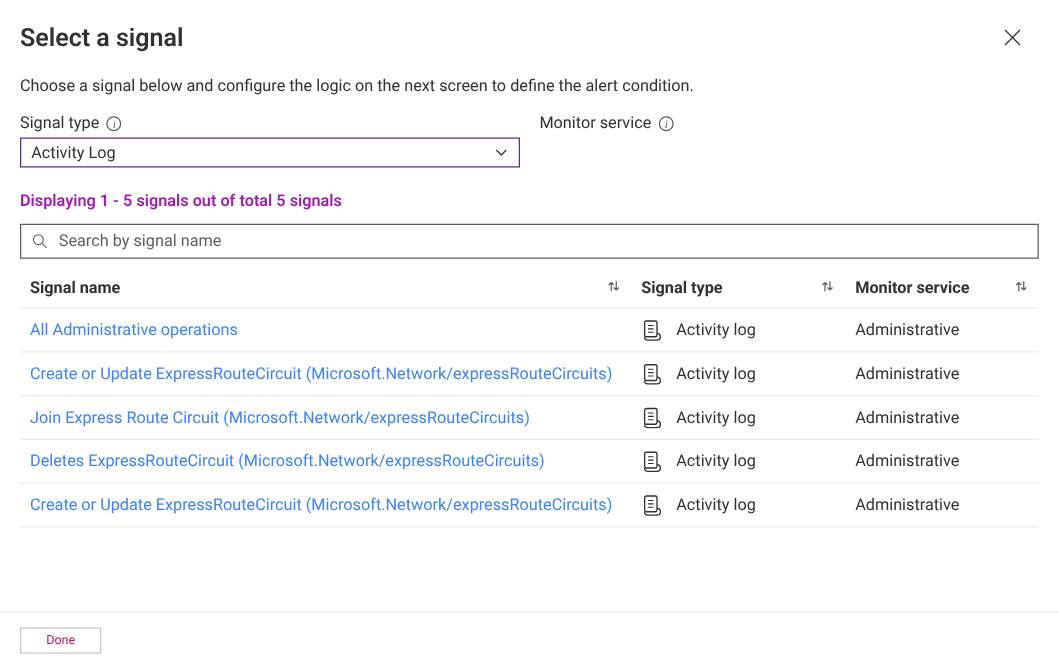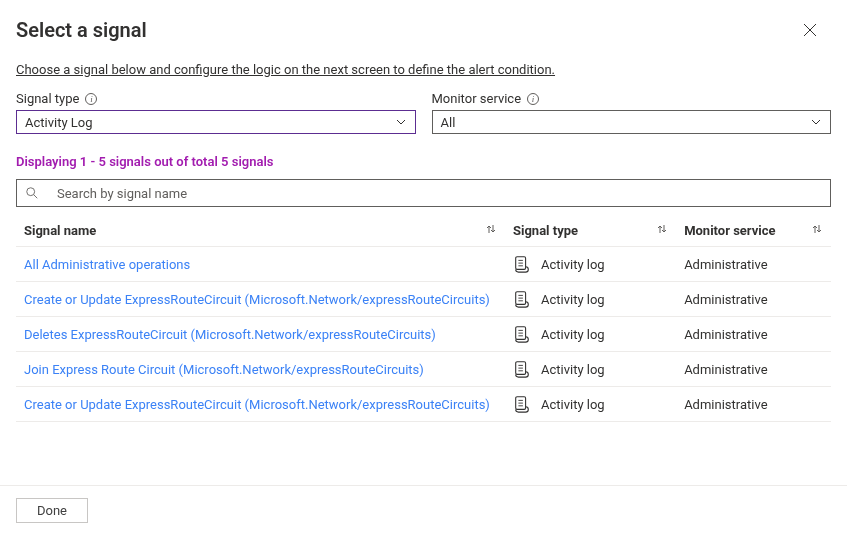--- a/index.html
+++ b/index.html
@@ -30,21 +30,20 @@
     font-size: 16px; line-height: 16px;
     width: 28px; height: 28px;
     cursor: pointer;
     padding: 0;
     margin-top: 4px;
     color: #323130;
   }
   .desc {
     font-size: 13px;
     margin-bottom: 14px;
-    text-decoration: underline;
   }
   .filters-row {
     display: flex;
     gap: 16px;
     margin-bottom: 20px;
   }
   .filter-col { flex: 1; display: flex; flex-direction: column; }
   .field-label {
     font-size: 13px;
     margin-bottom: 4px;
@@ -87,21 +86,21 @@
     color: #a21caf;
     margin-bottom: 10px;
   }
   .search-wrap {
     border: 1px solid #605e5c;
     height: 28px;
     display: flex;
     align-items: center;
     padding: 0 8px;
     margin-bottom: 10px;
-    gap: 16px;
+    gap: 6px;
   }
   .search-input {
     border: none;
     outline: none;
     flex: 1;
     font-size: 13px;
     font-family: inherit;
     color: #323130;
   }
   .search-input::placeholder { color: #605e5c; }
@@ -135,22 +134,22 @@
   .footer {
     position: absolute;
     left: 0; right: 0; bottom: 0;
     border-top: 1px solid #edebe9;
     padding: 12px 16px;
     background: #fff;
   }
   .done-btn {
     border: 1px solid #c8c6c4;
     background: #fff;
-    color: #404040;
-    font-size: 13px;
+    color: #be185d;
+    font-size: 10px;
     padding: 4px 20px;
     cursor: not-allowed;
     font-family: inherit;
   }
   svg { display: block; }
 </style>
 </head>
 <body>
 
 <div class="container">
@@ -178,28 +177,20 @@
               <path d="M2 4 L6 8 L10 4" stroke="#323130" stroke-width="1" fill="none"></path>
             </svg>
         </span>
       </div>
     </div>
     <div class="filter-col">
       <div class="field-label">
         <span>Monitor service</span>
         <span class="info-icon">i</span>
       </div>
-      <div class="select-box">
-        <span>All</span>
-        <span class="chevron">
-          <svg width="12" height="12" viewBox="0 0 12 12">
-              <path d="M2 4 L6 8 L10 4" stroke="#323130" stroke-width="1" fill="none"></path>
-            </svg>
-        </span>
-      </div>
     </div>
   </div>
 
   <div class="results-count">Displaying 1 - 5 signals out of total 5 signals</div>
 
   <div class="search-wrap">
     <svg width="14" height="14" viewBox="0 0 16 16">
         <circle cx="6.5" cy="6.5" r="4.5" stroke="#605e5c" stroke-width="1" fill="none"></circle>
         <line x1="10" y1="10" x2="14" y2="14" stroke="#605e5c" stroke-width="1"></line>
       </svg>
@@ -265,37 +256,37 @@
                 <line x1="6" y1="6" x2="11" y2="6" stroke="#323130" stroke-width="1"></line>
                 <line x1="6" y1="9" x2="11" y2="9" stroke="#323130" stroke-width="1"></line>
                 <line x1="6" y1="12" x2="11" y2="12" stroke="#323130" stroke-width="1"></line>
               </svg>
               <span>Activity log</span>
             </div>
           </td>
           <td><span>Administrative</span></td>
         </tr>
         <tr>
+          <td><a class="signal-link">Join Express Route Circuit (Microsoft.Network/expressRouteCircuits)</a></td>
+          <td>
+            <div class="type-cell">
+              <svg width="18" height="18" viewBox="0 0 20 20">
+                <rect x="3" y="2" width="11" height="14" rx="1.5" stroke="#323130" stroke-width="1.2" fill="none"></rect>
+                <path d="M14 13 Q17 13 17 16 Q17 19 14 19 L6 19 Q3 19 3 16" stroke="#323130" stroke-width="1.2" fill="none"></path>
+                <line x1="6" y1="6" x2="11" y2="6" stroke="#323130" stroke-width="1"></line>
+                <line x1="6" y1="9" x2="11" y2="9" stroke="#323130" stroke-width="1"></line>
+                <line x1="6" y1="12" x2="11" y2="12" stroke="#323130" stroke-width="1"></line>
+              </svg>
+              <span>Activity log</span>
+            </div>
+          </td>
+          <td><span>Administrative</span></td>
+        </tr>
+        <tr>
           <td><a class="signal-link">Deletes ExpressRouteCircuit (Microsoft.Network/expressRouteCircuits)</a></td>
-          <td>
-            <div class="type-cell">
-              <svg width="18" height="18" viewBox="0 0 20 20">
-                <rect x="3" y="2" width="11" height="14" rx="1.5" stroke="#323130" stroke-width="1.2" fill="none"></rect>
-                <path d="M14 13 Q17 13 17 16 Q17 19 14 19 L6 19 Q3 19 3 16" stroke="#323130" stroke-width="1.2" fill="none"></path>
-                <line x1="6" y1="6" x2="11" y2="6" stroke="#323130" stroke-width="1"></line>
-                <line x1="6" y1="9" x2="11" y2="9" stroke="#323130" stroke-width="1"></line>
-                <line x1="6" y1="12" x2="11" y2="12" stroke="#323130" stroke-width="1"></line>
-              </svg>
-              <span>Activity log</span>
-            </div>
-          </td>
-          <td><span>Administrative</span></td>
-        </tr>
-        <tr>
-          <td><a class="signal-link">Join Express Route Circuit (Microsoft.Network/expressRouteCircuits)</a></td>
           <td>
             <div class="type-cell">
               <svg width="18" height="18" viewBox="0 0 20 20">
                 <rect x="3" y="2" width="11" height="14" rx="1.5" stroke="#323130" stroke-width="1.2" fill="none"></rect>
                 <path d="M14 13 Q17 13 17 16 Q17 19 14 19 L6 19 Q3 19 3 16" stroke="#323130" stroke-width="1.2" fill="none"></path>
                 <line x1="6" y1="6" x2="11" y2="6" stroke="#323130" stroke-width="1"></line>
                 <line x1="6" y1="9" x2="11" y2="9" stroke="#323130" stroke-width="1"></line>
                 <line x1="6" y1="12" x2="11" y2="12" stroke="#323130" stroke-width="1"></line>
               </svg>
               <span>Activity log</span>

